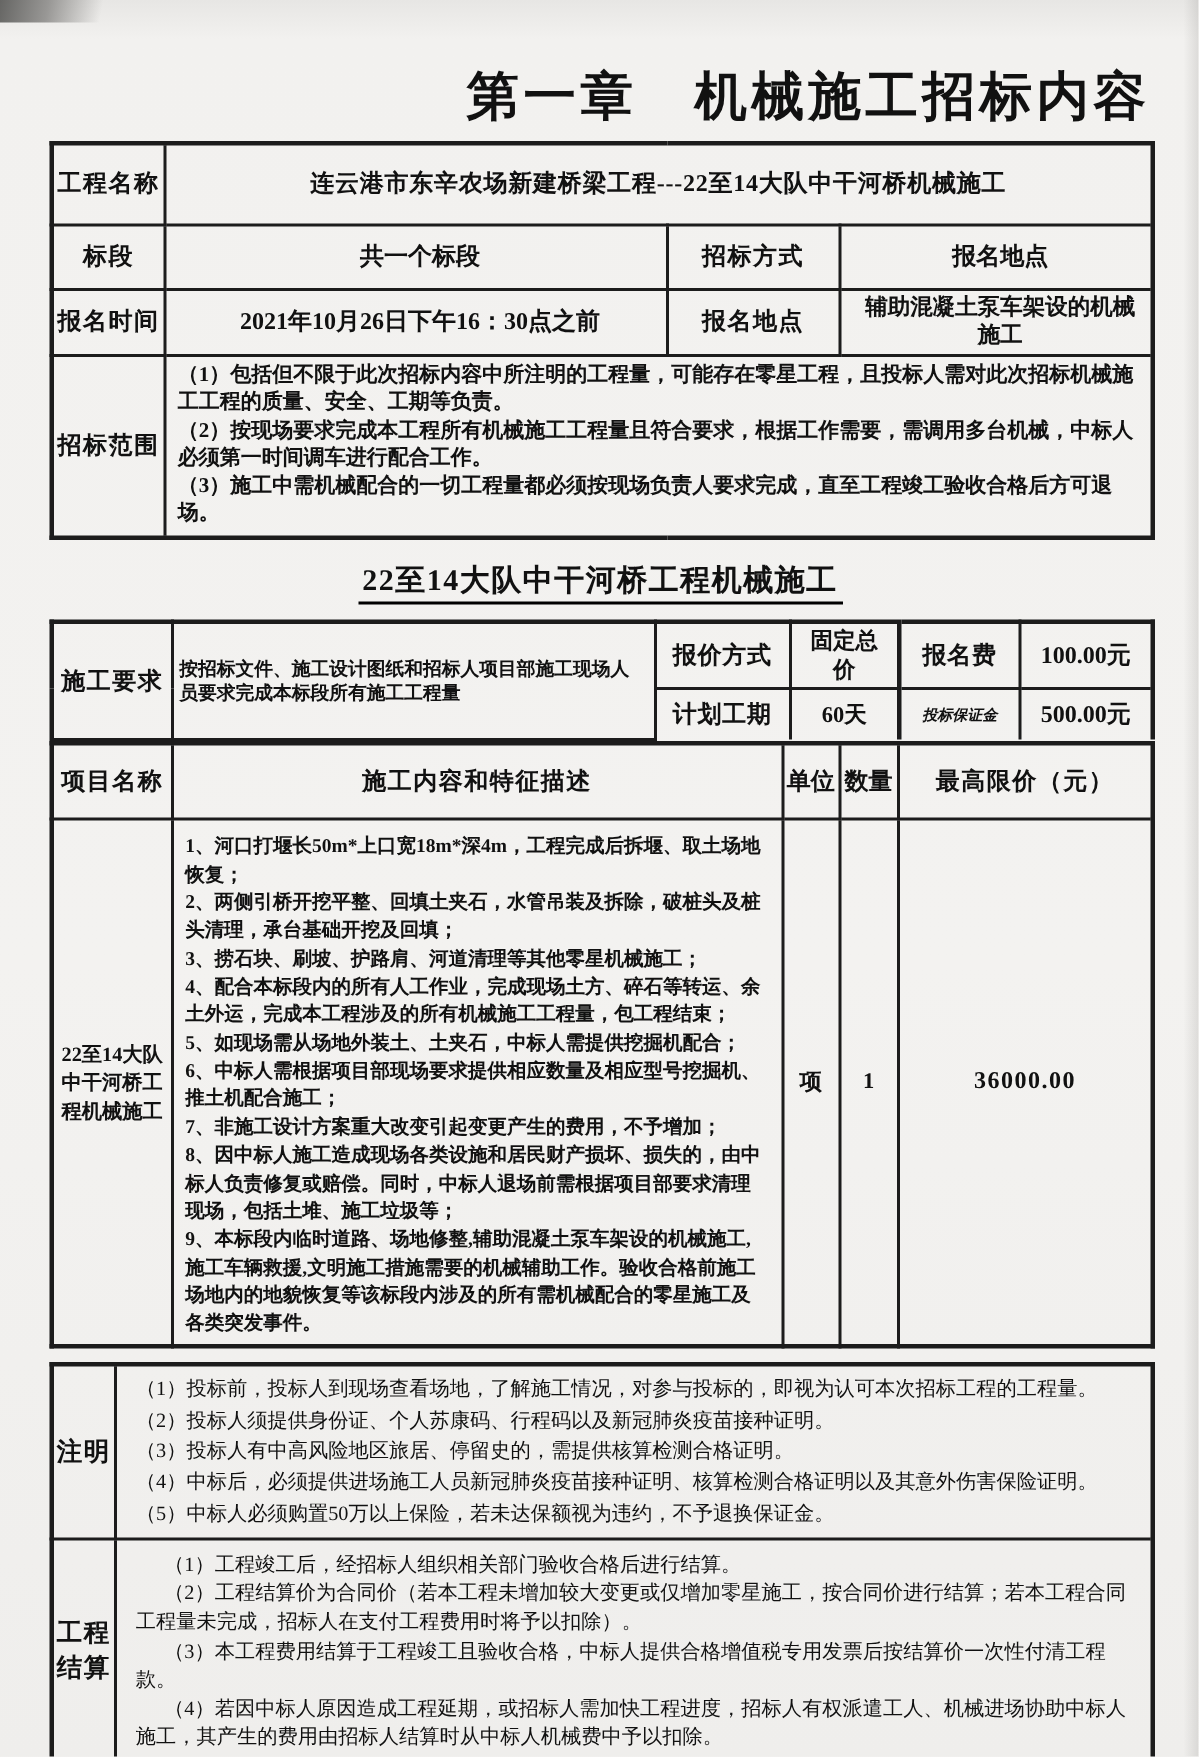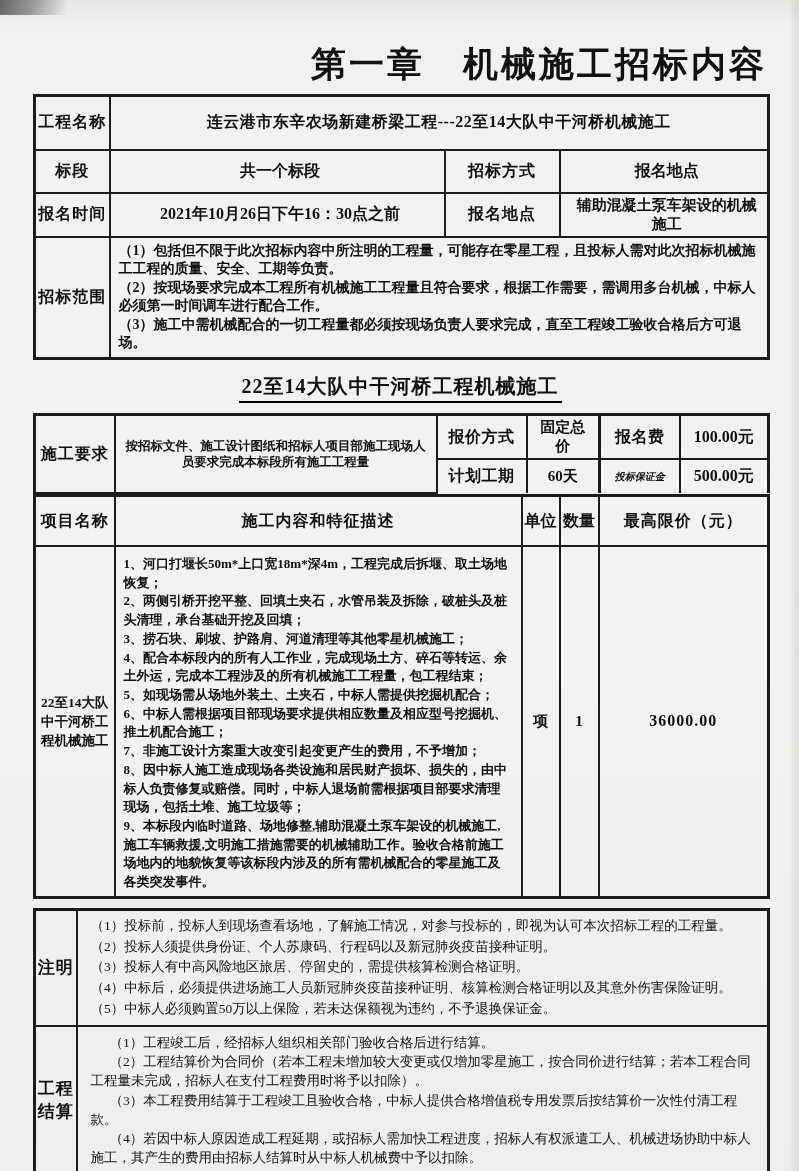--- a/index.html
+++ b/index.html
@@ -43,21 +43,21 @@
   .para-cell{padding:4px 8px;vertical-align:middle;}
   .para-cell p{margin:0;font-size:14px;line-height:18.6px;font-weight:bold;word-break:break-all;}
   .subtitle-wrap{text-align:center;margin-top:13px;}
   .subtitle{
     display:inline-block;font-size:20px;font-weight:bold;letter-spacing:1px;
     border-bottom:2px solid #000;padding:0 3px 1px 3px;
   }
   .t2a{margin-top:10px;border-bottom-width:0;}
   .t2a tr:last-child td{border-bottom-width:0;}
   .t2a td{height:29px;}
-  .req-val{font-size:12.5px;font-weight:bold;text-align:center;line-height:16px;padding:1px 4px;}
+  .req-val{font-size:12.5px;font-weight:bold;text-align:left;line-height:16px;padding:1px 4px;}
   .sm-val{font-size:15px;font-weight:bold;text-align:center;}
   .fee-lbl{font-size:16px;font-weight:bold;text-align:center;letter-spacing:.5px;padding:0 1px;}
   .thick-l{border-left-width:3px;}
   .t2b{margin-top:0;}
   .t2b .head td{height:44px;}
   .desc-cell{padding:8px 8px 4px 8px;vertical-align:top;}
   .desc-cell p{margin:0;font-size:13px;line-height:18.7px;font-weight:bold;word-break:break-all;}
   .name-cell{font-size:13.5px;font-weight:bold;text-align:center;line-height:19px;padding:2px 4px;}
   .unit-cell{font-size:15px;font-weight:bold;text-align:center;}
   .price-cell{font-size:16px;font-weight:bold;text-align:center;letter-spacing:1px;}

